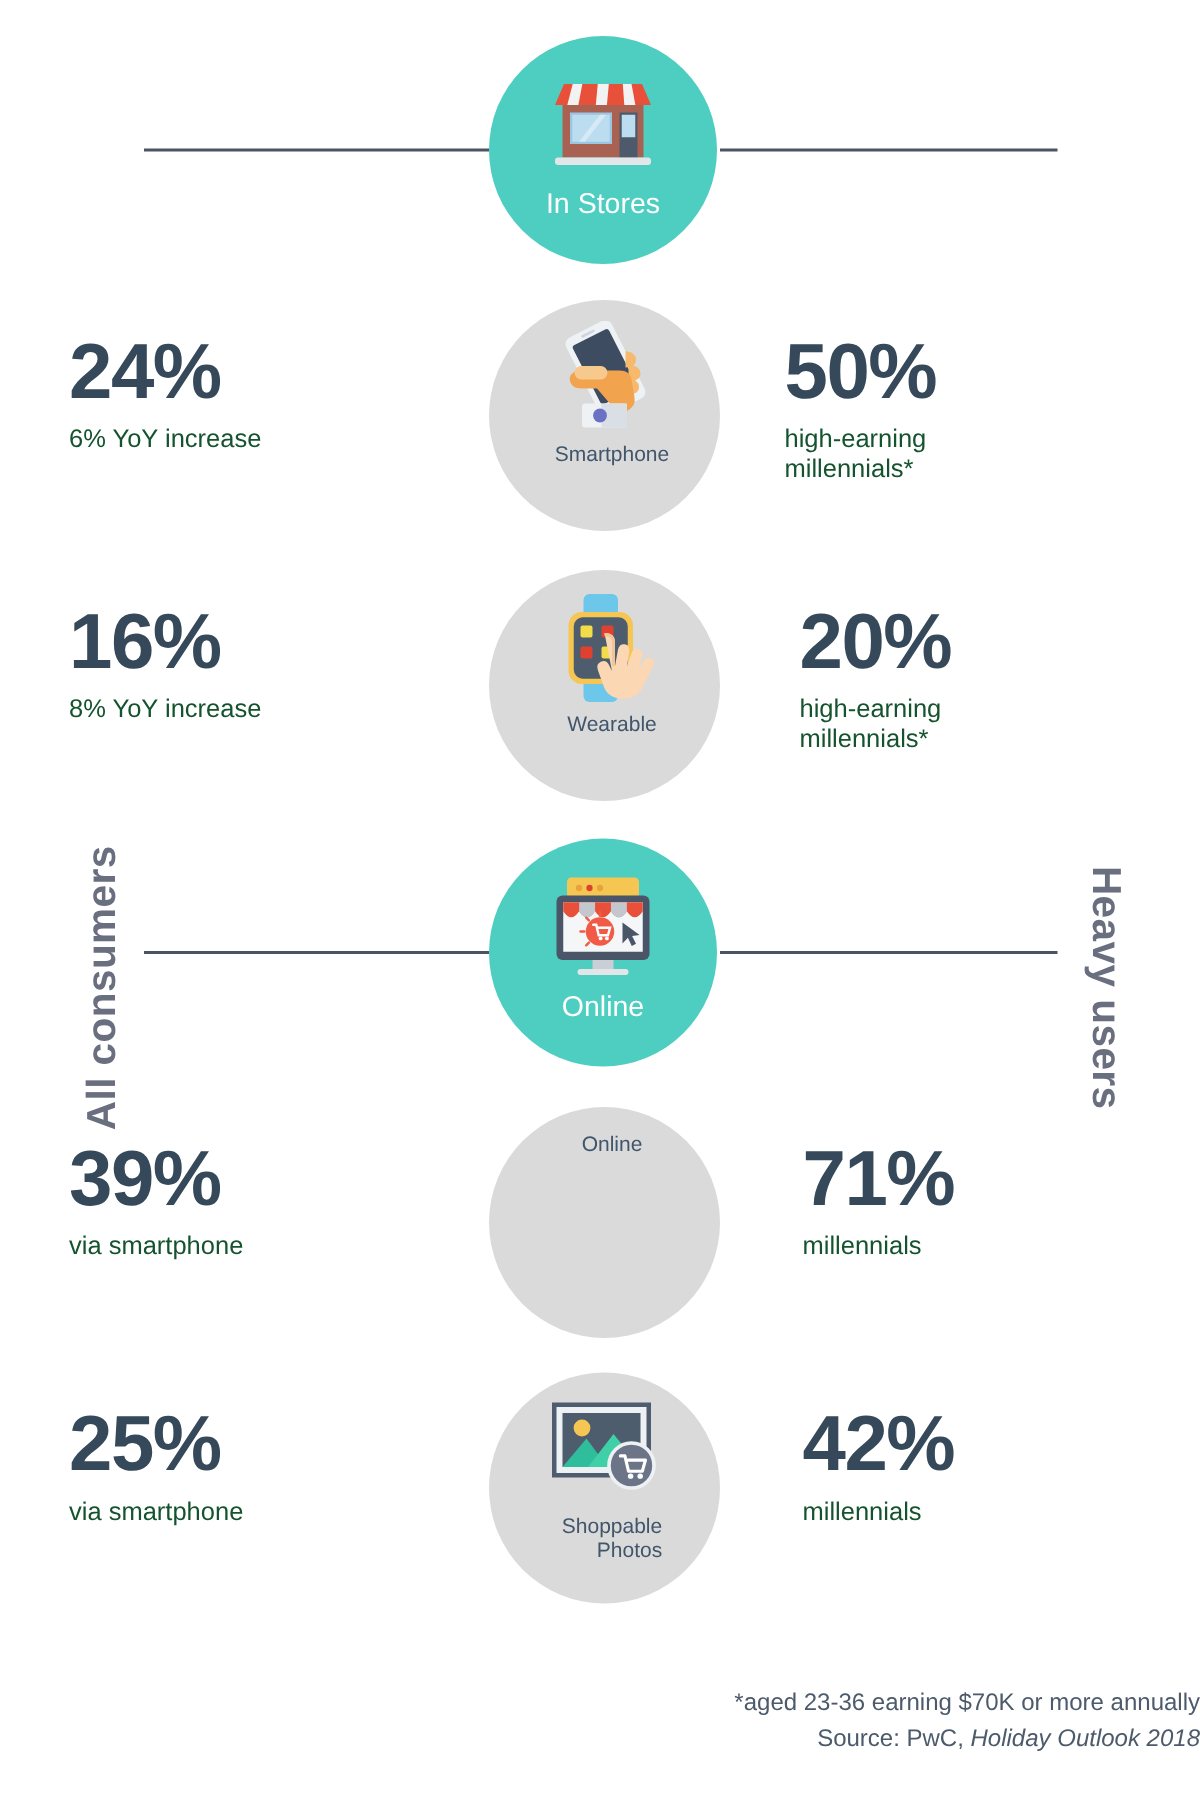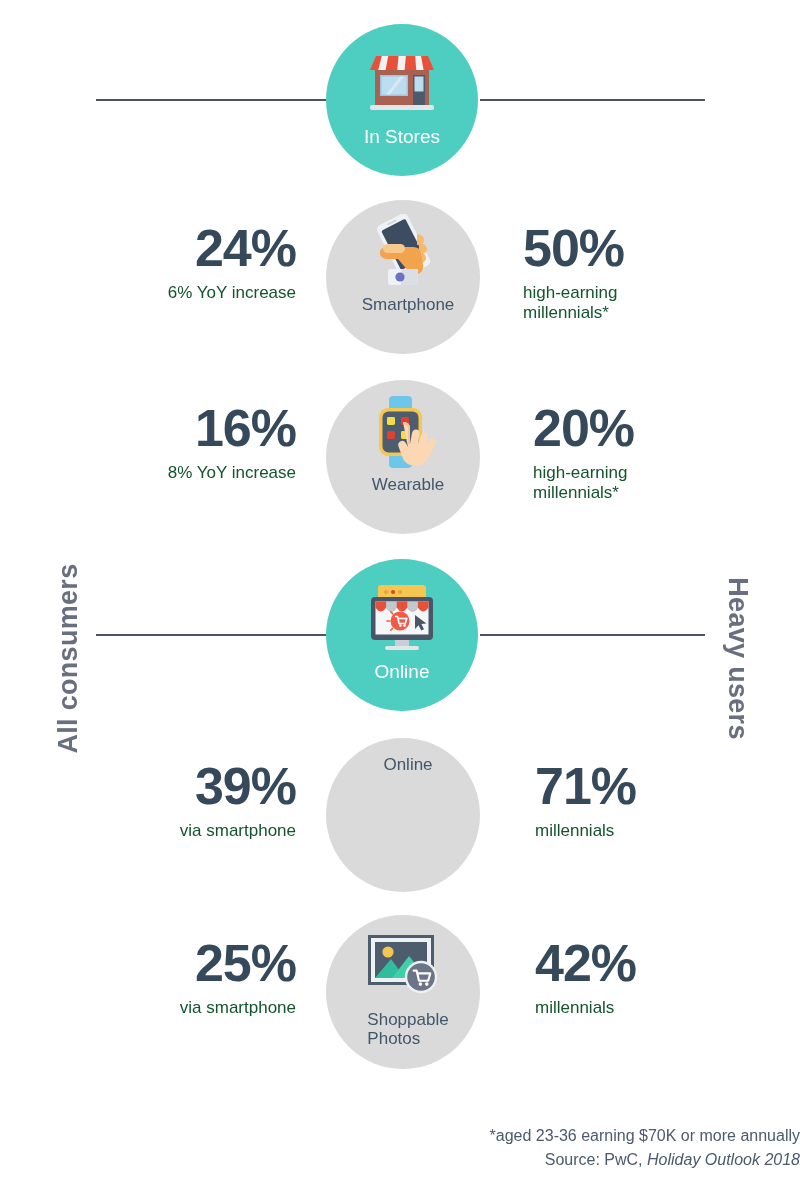--- a/index.html
+++ b/index.html
@@ -67,26 +67,26 @@
   .icon-circle{
     position:absolute;left:326px;top:0;
     width:154px;height:154px;border-radius:50%;
     background:#dadada;
     display:flex;flex-direction:column;align-items:center;
     justify-content:flex-start;
     box-sizing:border-box;padding-top:14px;
   }
   .icon-circle .glyph{width:84px;height:78px;display:block;}
   .icon-circle .icon-label{
-    font-size:17px;color:#41566b;margin-top:3px;text-align:left;
+    font-size:14px;color:#41566b;margin-top:3px;text-align:right;
     line-height:1.12;font-weight:normal;margin-left:10px;
   }
 
   .stat{position:absolute;top:22px;width:250px;}
-  .stat.left{left:46px;text-align:right;padding-right:30px;}
+  .stat.left{left:46px;padding-right:30px;}
   .stat.right{left:505px;text-align:left;padding-left:16px;}
   .stat .big{
     font-size:52px;font-weight:bold;line-height:1;
     color:#36495a;letter-spacing:-1px;
   }
   .stat .sub{
     font-size:17px;color:#14532d;margin-top:9px;line-height:1.18;
   }
 
   

